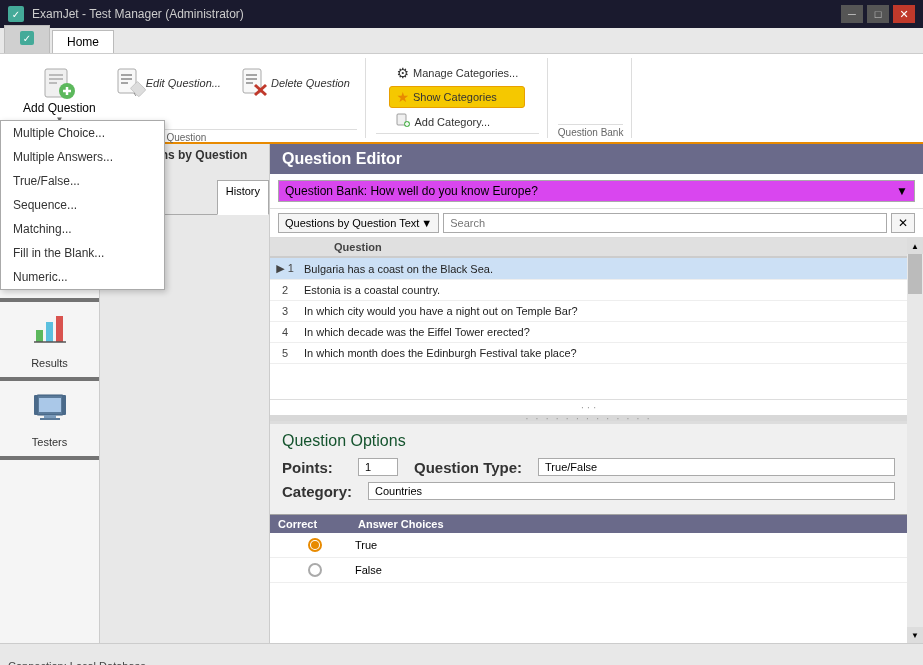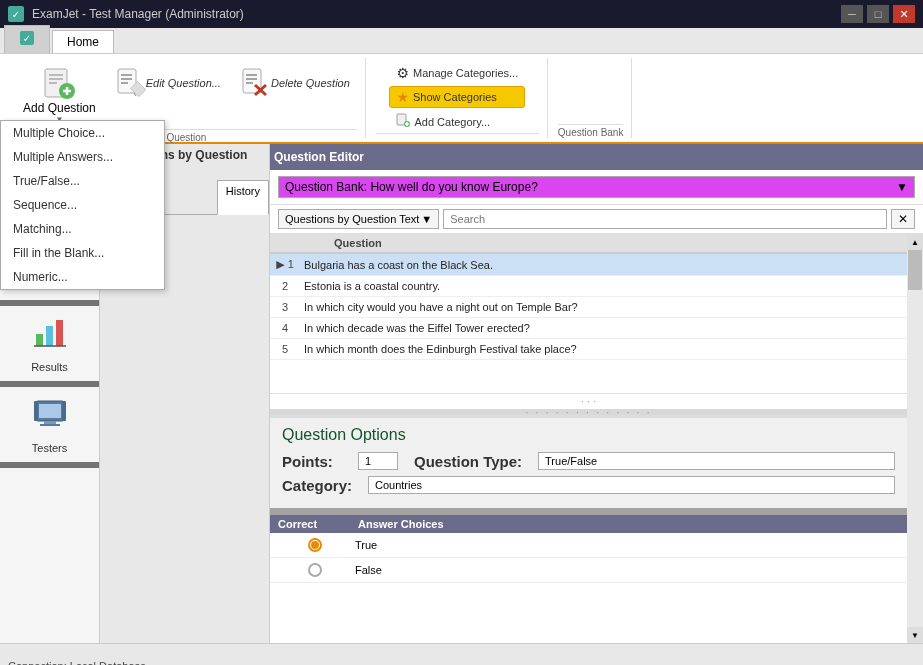--- a/index.html
+++ b/index.html
@@ -28,33 +28,33 @@
     .ribbon-btn-small { display: flex; align-items: center; gap: 4px; cursor: pointer; padding: 2px 6px; border: 1px solid transparent; font-size: 11px; color: #333; white-space: nowrap; }
     .ribbon-btn-small .icon { font-size: 14px; }
     .ribbon-col { display: flex; flex-direction: column; gap: 2px; padding-top: 4px; }
     .ribbon-btn-highlight { background: #f5c800; border: 1px solid #e8a000; border-radius: 3px; }
 
     
     .main-layout { display: flex; height: calc(665px - 28px - 26px - 90px - 22px); }
 
     
     .sidebar { width: 100px; background: #f5f5f5; border-right: 1px solid #ccc; display: flex; flex-direction: column; }
-    .sidebar-item { display: flex; flex-direction: column; align-items: center; padding: 8px 4px; cursor: pointer; border-bottom: 6px solid #737373; color: #333; font-size: 11px; text-align: center; }
+    .sidebar-item { display: flex; flex-direction: column; align-items: center; padding: 8px 4px; cursor: pointer; border-bottom: 4px solid #737373; color: #333; font-size: 11px; text-align: center; }
     .sidebar-item .icon { font-size: 28px; margin-bottom: 4px; }
     .sidebar-item.active { background: #dde8f5; }
 
     
     .left-panel { width: 170px; background: #e8e8e8; border-right: 1px solid #ccc; display: flex; flex-direction: column; }
     .left-panel-tabs { display: flex; border-bottom: 1px solid #aaa; }
     .left-panel-tab { padding: 4px 8px; font-size: 11px; cursor: pointer; border: 1px solid transparent; }
     .left-panel-tab.active { background: white; border-color: #aaa; border-bottom-color: white; margin-bottom: -1px; margin-left: 39px; }
 
     
     .content { flex: 1; display: flex; flex-direction: column; background: #f0f0f0; overflow: hidden; }
-    .content-header { background: #6a6a8a; color: white; padding: 6px 4px; font-size: 12px; font-weight: bold; }
+    .content-header { background: #6a6a8a; color: white; padding: 6px 12px; font-size: 16px; font-weight: bold; }
 
     
     .qb-selector { display: flex; align-items: center; padding: 6px 8px; background: white; border-bottom: 1px solid #ddd; gap: 4px; }
     .qb-dropdown { flex: 1; padding: 3px 6px; border: 1px solid #aaa; font-size: 12px; background: #d946ef; cursor: pointer; display: flex; align-items: center; justify-content: space-between; }
 
     
     .search-bar { display: flex; align-items: center; padding: 4px 8px; background: white; border-bottom: 1px solid #ddd; gap: 4px; }
     .filter-dropdown { padding: 3px 6px; border: 1px solid #aaa; font-size: 11px; background: #f5f5f5; cursor: pointer; display: flex; align-items: center; gap: 2px; }
     .search-input { flex: 1; padding: 3px 6px; border: 1px solid #aaa; font-size: 11px; color: #aaa; }
     .search-clear { padding: 2px 6px; border: 1px solid #aaa; background: #f5f5f5; cursor: pointer; font-size: 12px; }
@@ -72,21 +72,21 @@
 
     
     .question-options { background: #f0f0f0; border-top: 3px solid #ddd; padding: 8px 12px; }
     .options-title { font-size: 16px; font-weight: normal; color: #14532d; margin-bottom: 8px; }
     .options-row { display: flex; align-items: center; gap: 16px; margin-bottom: 6px; }
     .options-label { font-size: 15px; color: #333; font-weight: bold; min-width: 60px; }
     .options-value { font-size: 11px; padding: 2px 6px; border: 1px solid #aaa; background: white; min-width: 40px; }
     .options-value-wide { flex: 1; font-size: 11px; padding: 2px 6px; border: 1px solid #aaa; background: white; }
 
     
-    .answer-section { background: white; border-top: 7px solid #a3a3a3; flex: 1; }
+    .answer-section { background: white; border-top: 1px solid #a3a3a3; flex: 1; }
     .answer-header { display: flex; background: #6a6a8a; color: white; padding: 3px 8px; }
     .answer-col-correct { width: 80px; font-size: 11px; font-weight: bold; }
     .answer-col-choice { flex: 1; font-size: 11px; font-weight: bold; }
     .answer-row { display: flex; align-items: center; padding: 5px 5px; border-bottom: 1px solid #eee; }
     .answer-radio { width: 80px; display: flex; align-items: center; justify-content: center; }
     .answer-text { flex: 1; font-size: 11px; }
     .radio-btn { width: 14px; height: 14px; border-radius: 50%; border: 2px solid #aaa; display: flex; align-items: center; justify-content: center; }
     .radio-btn.checked { border-color: #e88a00; }
     .radio-inner { width: 8px; height: 8px; border-radius: 50%; background: #e88a00; }
 

